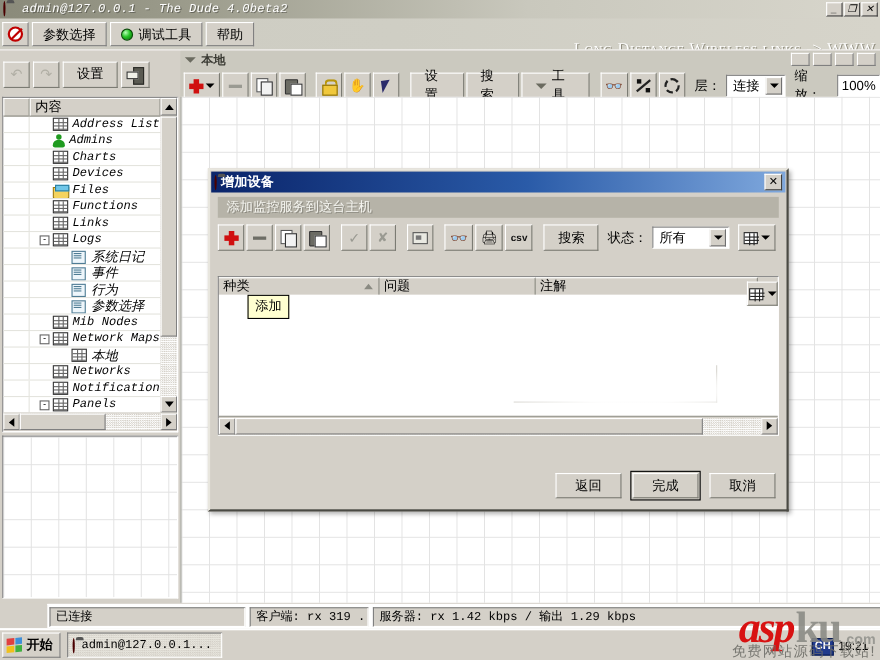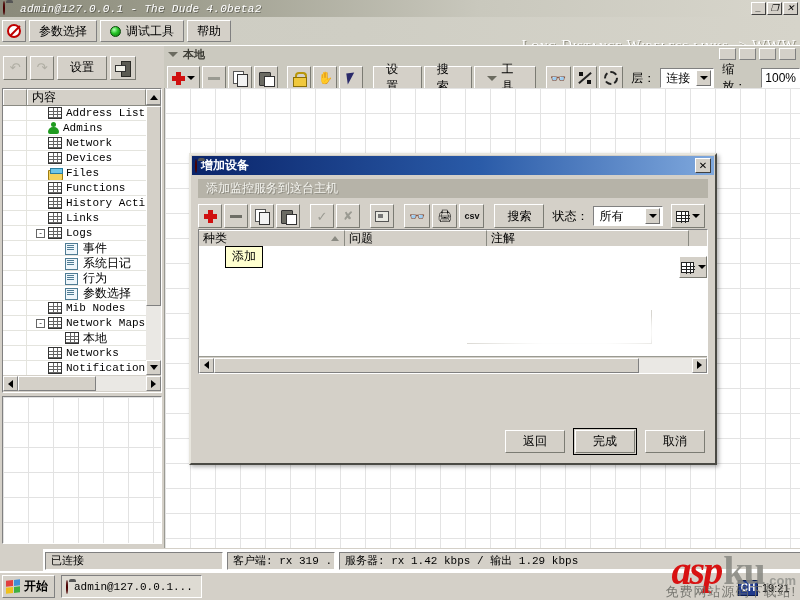--- a/index.html
+++ b/index.html
@@ -211,21 +211,21 @@
     display:flex;align-items:center;padding-left:4px;font-size:12px;color:#000;
   }
   .treehdr .h1 { width: 24px; }
   .treehdr .h2 { flex: 1; }
   .treehdr .hscroll { width: 15px; background:#d4d0c8; border:1px solid; border-color:#fff #808080 #808080 #fff; display:flex;align-items:center;justify-content:center;}
   .up-arrow { width:0;height:0;border-left:4px solid transparent;border-right:4px solid transparent;border-bottom:5px solid #000; }
   .down-arrow { width:0;height:0;border-left:4px solid transparent;border-right:4px solid transparent;border-top:5px solid #000; }
   .left-arrow { width:0;height:0;border-top:4px solid transparent;border-bottom:4px solid transparent;border-right:5px solid #000; }
   .right-arrow { width:0;height:0;border-top:4px solid transparent;border-bottom:4px solid transparent;border-left:5px solid #000; }
 
-  .treebody { position:absolute; left:0; top:17px; right:0; bottom:17px; }
+  .treebody { position:absolute; left:0; top:17px; right:0; bottom:17px;font-style:italic; }
   .trow {
     display: flex; align-items: center; height: 15px;
     border-bottom: 1px solid #e4e4de; font-size: 11px;
     font-family: "Liberation Mono","DejaVu Sans Mono", monospace;
     white-space: nowrap; overflow: hidden;
   }
   .trow .gut { width:24px;height:15px;border-right:1px solid #e4e4de;flex:0 0 auto; }
   .trow .ind { flex: 0 0 auto; }
   .exp {
     width: 9px; height: 9px; border: 1px solid #666; background: #fff;
@@ -307,21 +307,21 @@
   }
   .dlg-subbar {
     margin: 4px 7px 0 7px; height: 19px; background: #b6b3a8;
     display: flex; align-items: center; padding-left: 8px;
     font-size: 12px; color: #f4f4ef; text-shadow: 1px 1px 0 #8c8a80;
   }
   .dlg-toolbar {
     margin: 5px 7px 0 7px; height: 26px; display: flex; align-items: center; gap: 2px;
   }
   .dlg-list {
-    margin: 0 7px 0 7px; height: 145px; background: #fff;
+    margin: 22px 7px 0 7px; height: 145px; background: #fff;
     border: 1px solid; border-color: #808080 #fff #fff #808080; position: relative;
   }
   .dlg-colhdr { display: flex; height: 16px; background: #d4d0c8; }
   .dlg-colhdr .c {
     border-right: 1px solid #8a8a82; border-top:1px solid #fff;
     display: flex; align-items: center; padding-left: 4px; font-size: 12px;
     position: relative;
   }
   .sortmark { position:absolute; right:5px; top:5px; width:0;height:0;
     border-left:4px solid transparent;border-right:4px solid transparent;border-bottom:5px solid #8a8a82; }
@@ -571,21 +571,21 @@
             <span class="ind" style="width: 9px;"></span>
             <span style="width: 12px; flex: 0 0 auto;"></span>
             <span class="nodeicon ni-admin"></span>
             <span>Admins</span>
           </div>
           <div class="trow">
             <div class="gut"></div>
             <span class="ind" style="width: 9px;"></span>
             <span style="width: 12px; flex: 0 0 auto;"></span>
             <span class="nodeicon ni-table"></span>
-            <span>Network</span>
+            <span>Charts</span>
           </div>
           <div class="trow">
             <div class="gut"></div>
             <span class="ind" style="width: 9px;"></span>
             <span style="width: 12px; flex: 0 0 auto;"></span>
             <span class="nodeicon ni-table"></span>
             <span>Devices</span>
           </div>
           <div class="trow">
             <div class="gut"></div>
@@ -599,49 +599,42 @@
             <span class="ind" style="width: 9px;"></span>
             <span style="width: 12px; flex: 0 0 auto;"></span>
             <span class="nodeicon ni-table"></span>
             <span>Functions</span>
           </div>
           <div class="trow">
             <div class="gut"></div>
             <span class="ind" style="width: 9px;"></span>
             <span style="width: 12px; flex: 0 0 auto;"></span>
             <span class="nodeicon ni-table"></span>
-            <span>History Acti</span>
-          </div>
-          <div class="trow">
-            <div class="gut"></div>
-            <span class="ind" style="width: 9px;"></span>
-            <span style="width: 12px; flex: 0 0 auto;"></span>
-            <span class="nodeicon ni-table"></span>
             <span>Links</span>
           </div>
           <div class="trow">
             <div class="gut"></div>
             <span class="ind" style="width: 9px;"></span>
             <span class="exp">-</span>
             <span class="nodeicon ni-table"></span>
             <span>Logs</span>
+          </div>
+          <div class="trow">
+            <div class="gut"></div>
+            <span class="ind" style="width: 26px;"></span>
+            <span style="width: 12px; flex: 0 0 auto;"></span>
+            <span class="nodeicon ni-log"></span>
+            <span class="cn">系统日记</span>
           </div>
           <div class="trow">
             <div class="gut"></div>
             <span class="ind" style="width: 26px;"></span>
             <span style="width: 12px; flex: 0 0 auto;"></span>
             <span class="nodeicon ni-log"></span>
             <span class="cn">事件</span>
-          </div>
-          <div class="trow">
-            <div class="gut"></div>
-            <span class="ind" style="width: 26px;"></span>
-            <span style="width: 12px; flex: 0 0 auto;"></span>
-            <span class="nodeicon ni-log"></span>
-            <span class="cn">系统日记</span>
           </div>
           <div class="trow">
             <div class="gut"></div>
             <span class="ind" style="width: 26px;"></span>
             <span style="width: 12px; flex: 0 0 auto;"></span>
             <span class="nodeicon ni-log"></span>
             <span class="cn">行为</span>
           </div>
           <div class="trow">
             <div class="gut"></div>

